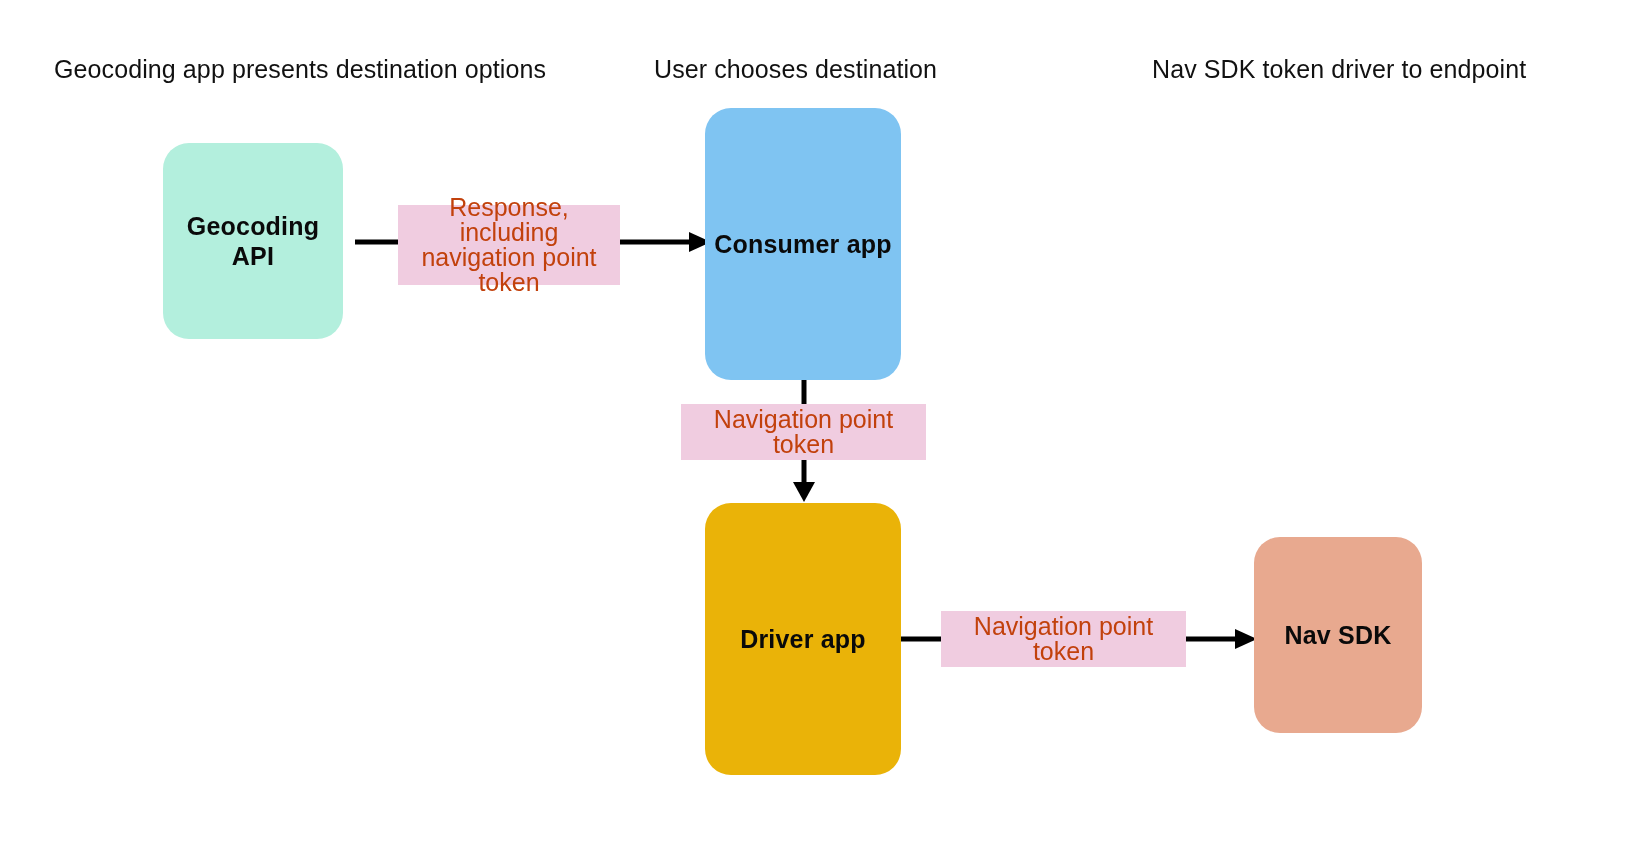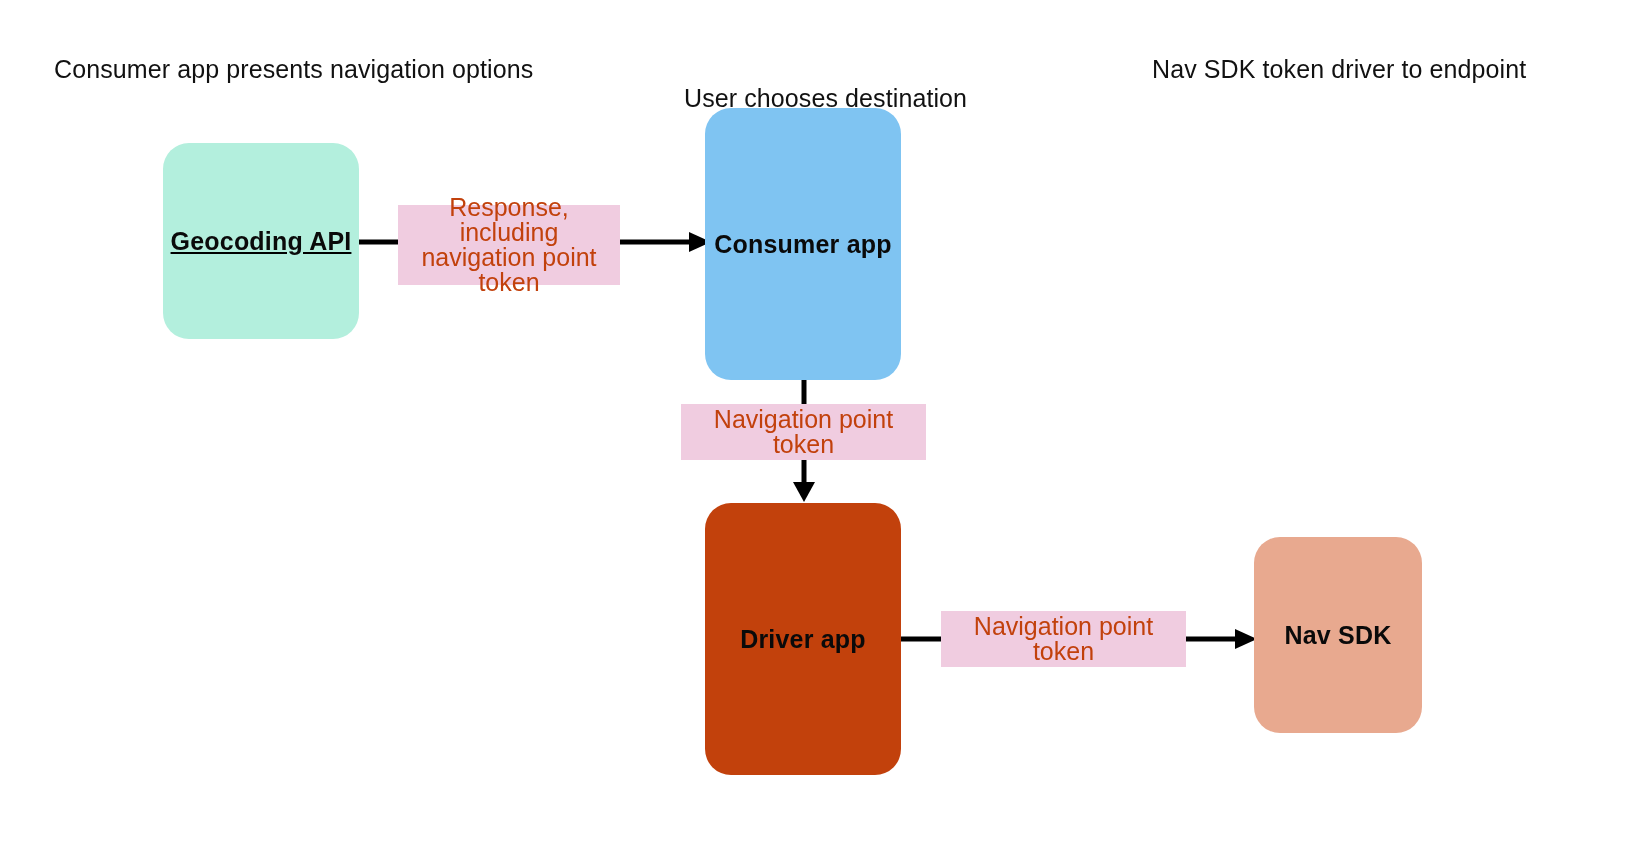--- a/index.html
+++ b/index.html
@@ -24,21 +24,21 @@
   .col-header {
     position: absolute;
     font-size: 25px;
     line-height: 30px;
     color: #111111;
     font-weight: 400;
     white-space: nowrap;
     letter-spacing: 0.1px;
   }
   #hdr-1 { left: 54px;   top: 54px; }
-  #hdr-2 { left: 684px;  top: 54px; margin-top: 29px; }
+  #hdr-2 { left: 654px;  top: 54px; }
   #hdr-3 { left: 1152px; top: 54px; }
 
   
   .node {
     position: absolute;
     border-radius: 26px;
     display: flex;
     align-items: center;
     justify-content: center;
     box-sizing: border-box;
@@ -48,23 +48,22 @@
     font-size: 25px;
     font-weight: 700;
     color: #0a0a0a;
     text-align: center;
     letter-spacing: 0.2px;
     line-height: 30px;
   }
 
   #node-geocoding {
     left: 163px;  top: 143px;
-    width: 196px; height: 196px;
+    width: 180px; height: 196px;
     background: #b3efdd;
-    text-decoration: underline;
   }
   #node-consumer {
     left: 705px;  top: 108px;
     width: 196px; height: 272px;
     background: #7fc4f2;
   }
   #node-driver {
     left: 705px;  top: 503px;
     width: 196px; height: 272px;
     background: #7fc4f2;
@@ -115,21 +114,21 @@
     left: 941px; top: 611px;
     width: 245px; height: 56px;
     padding: 2px 6px;
   }
 </style>
 </head>
 <body>
 
 <div id="canvas">
 
-  <div class="col-header" id="hdr-1">Consumer app presents navigation options</div>
+  <div class="col-header" id="hdr-1">Geocoding app presents destination options</div>
   <div class="col-header" id="hdr-2">User chooses destination</div>
   <div class="col-header" id="hdr-3">Nav SDK token driver to endpoint</div>
 
   <div class="edge" id="edge-geo-stub" style="left:355px; top:236px;">
     <svg width="70" height="12" viewBox="0 0 70 12">
       <line x1="0" y1="6" x2="68" y2="6" stroke="#000000" stroke-width="5"></line>
     </svg>
   </div>
 
   <div class="edge" id="edge-response-arrow" style="left:615px; top:230px;">
@@ -160,21 +159,21 @@
   </div>
 
   <div class="node" id="node-geocoding" style="background: rgb(179, 239, 221);">
     <span class="node-label">Geocoding API</span>
   </div>
 
   <div class="node" id="node-consumer" style="background: rgb(127, 196, 242);">
     <span class="node-label">Consumer app</span>
   </div>
 
-  <div class="node" id="node-driver" style="background: #c2410c;">
+  <div class="node" id="node-driver" style="background: #eab308;">
     <span class="node-label">Driver app</span>
   </div>
 
   <div class="node" id="node-navsdk" style="background: rgb(232, 169, 143);">
     <span class="node-label">Nav SDK</span>
   </div>
 
   <div class="edge-label" id="lbl-response" style="background: rgb(240, 204, 224);">
     <span class="edge-label-text">Response, including navigation point token</span>
   </div>

